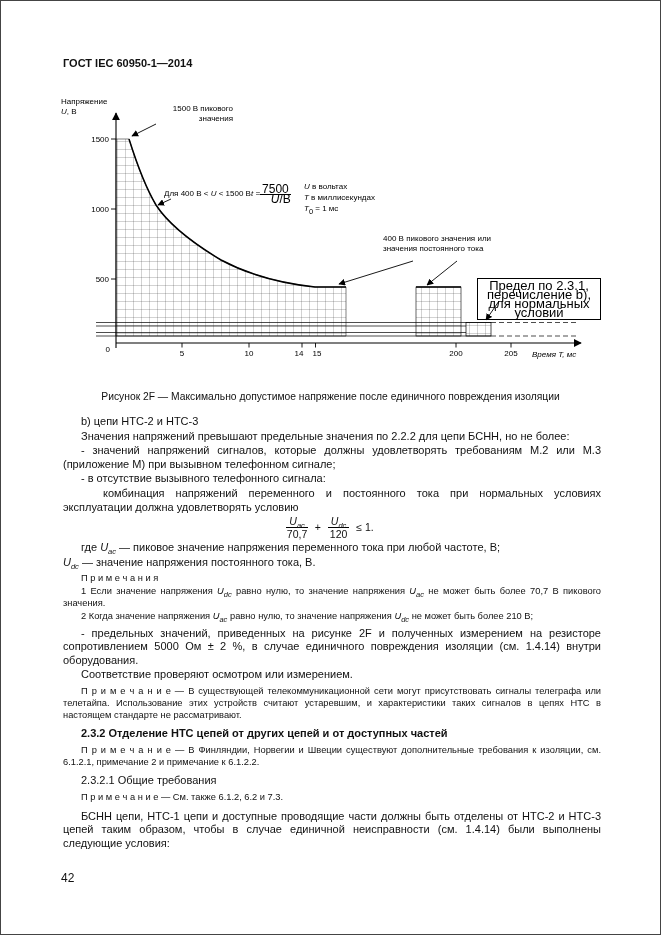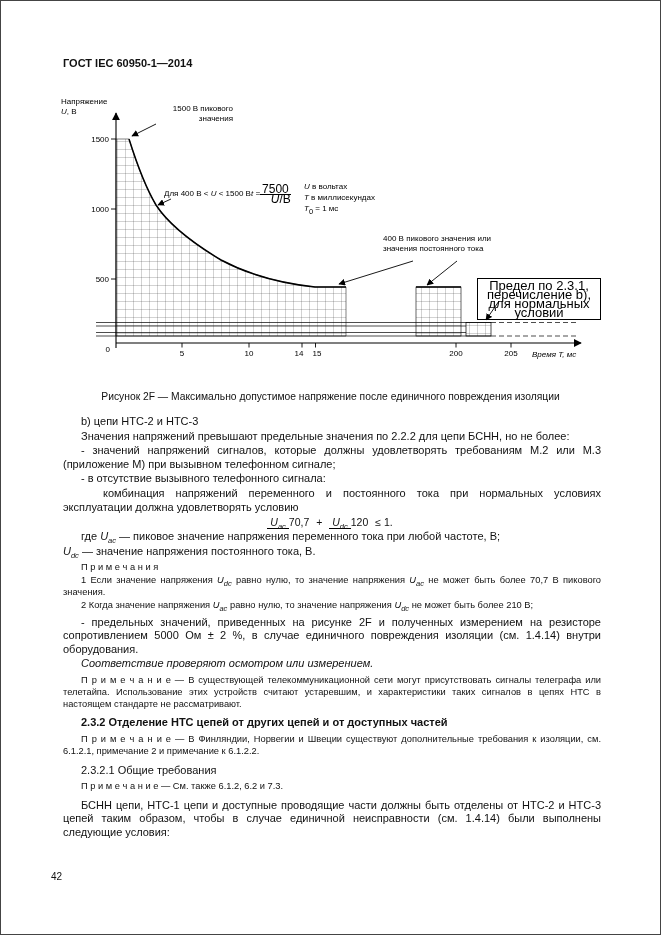--- a/index.html
+++ b/index.html
@@ -3,21 +3,21 @@
 <meta charset="utf-8">
 <style>
   *{margin:0;padding:0;box-sizing:border-box}
   html,body{background:#ffffff}
   .page{
     width:661px;height:935px;position:relative;background:#fff;
     border:1px solid #444;overflow:hidden;
     font-family:"Liberation Sans",sans-serif;color:#111;margin:0 auto;
   }
   .doc-header{position:absolute;left:62px;top:56px;font-size:11px;font-weight:bold}
-  .pageno{position:absolute;left:50px;top:870px;font-size:10px}
+  .pageno{position:absolute;left:60px;top:870px;font-size:12px}
 
   
   .figure{position:absolute;left:60px;top:92px;width:545px;height:292px}
   .figure svg{position:absolute;left:0;top:0;width:545px;height:292px}
   .ann{position:absolute;font-size:8px;line-height:10px;color:#000}
   .ylab{left:0;top:4px;width:56px;}
   .peak{left:76px;top:11px;width:96px;text-align:right}
   .fnote{left:103px;top:92px;display:flex;align-items:center;gap:0;white-space:nowrap}
   .unote{left:243px;top:88px;line-height:11px}
   .lnote{left:322px;top:141px;width:150px}
@@ -30,26 +30,26 @@
   .caption{position:absolute;top:390px;left:0;width:100%;text-align:center;font-size:10.3px}
 
   
   .body-block{position:absolute;top:414px;left:62px;width:538px;
               font-size:11px;line-height:13.6px;text-align:justify}
   .body-block p{margin:0 0 1px 0;text-indent:18px}
   .body-block p.deep{text-indent:40px}
   .body-block p.flush{text-indent:0}
   .note{font-size:9.3px;line-height:11.8px}
   .bold{font-weight:bold}
-  .ital{font-style:italic}
+  .ital{}
   i{font-style:italic}
   sub{font-size:7.5px;font-style:italic;line-height:0}
   sub.s0{font-style:normal}
   .formula-line{text-align:center;margin:5px 0 4px 0;font-size:10.5px;text-indent:0!important}
-  .frac{display:inline-flex;flex-direction:row;align-items:center;
+  .frac{display:inline-flex;flex-direction:column;align-items:center;
         vertical-align:middle;line-height:12px}
   .fnum{border-bottom:1px solid #000;padding:0 3px}
   .fop{margin:0 4px;vertical-align:middle}
   .mt4{margin-top:4px!important}
   .mt6{margin-top:6px!important}
 </style>
 </head>
 <body>
 
 <div class="page">

